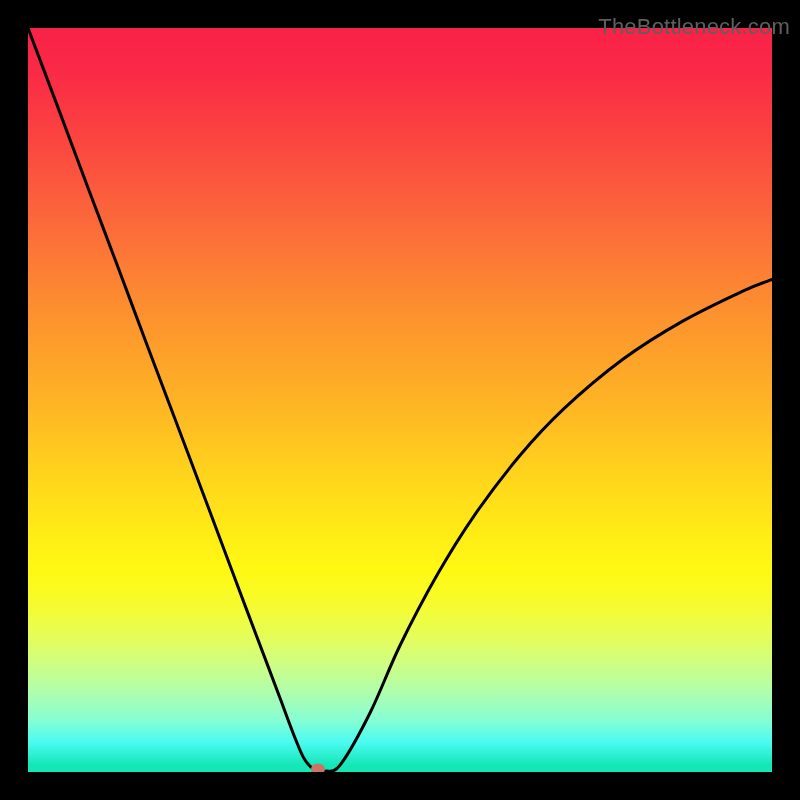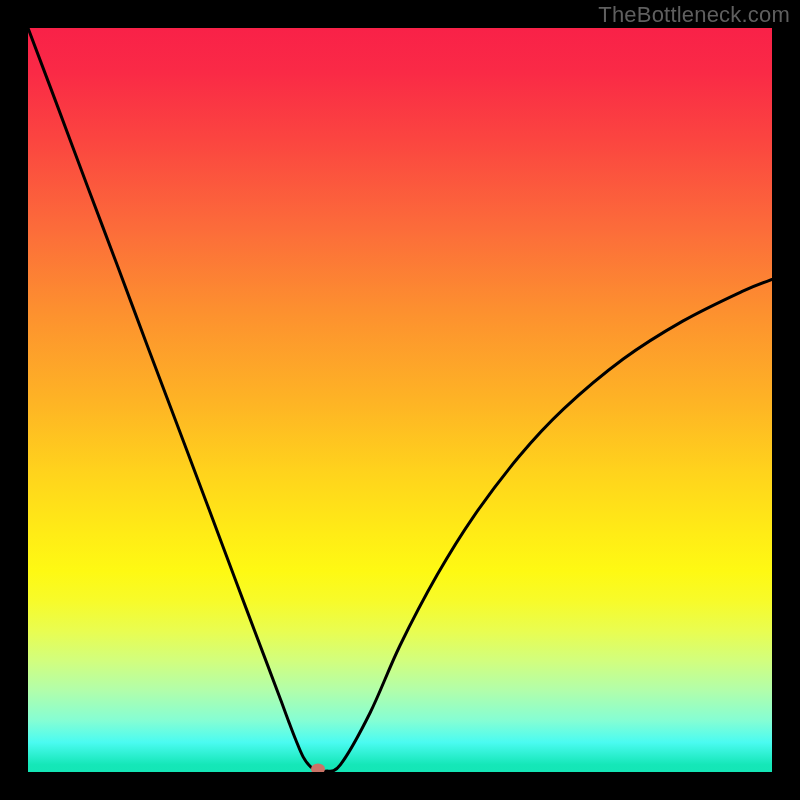--- a/index.html
+++ b/index.html
@@ -12,21 +12,21 @@
     font-family: Arial, Helvetica, sans-serif;
   }
   .frame {
     position: relative;
     width: 800px;
     height: 800px;
     background: #000;
   }
   .watermark {
     position: absolute;
-    top: 2px;
+    top: 14px;
     right: 10px;
     color: #5f5f5f;
     font-size: 22px;
     font-weight: 500;
     letter-spacing: 0.2px;
     z-index: 5;
   }
   .plot {
     position: absolute;
     left: 28px;

